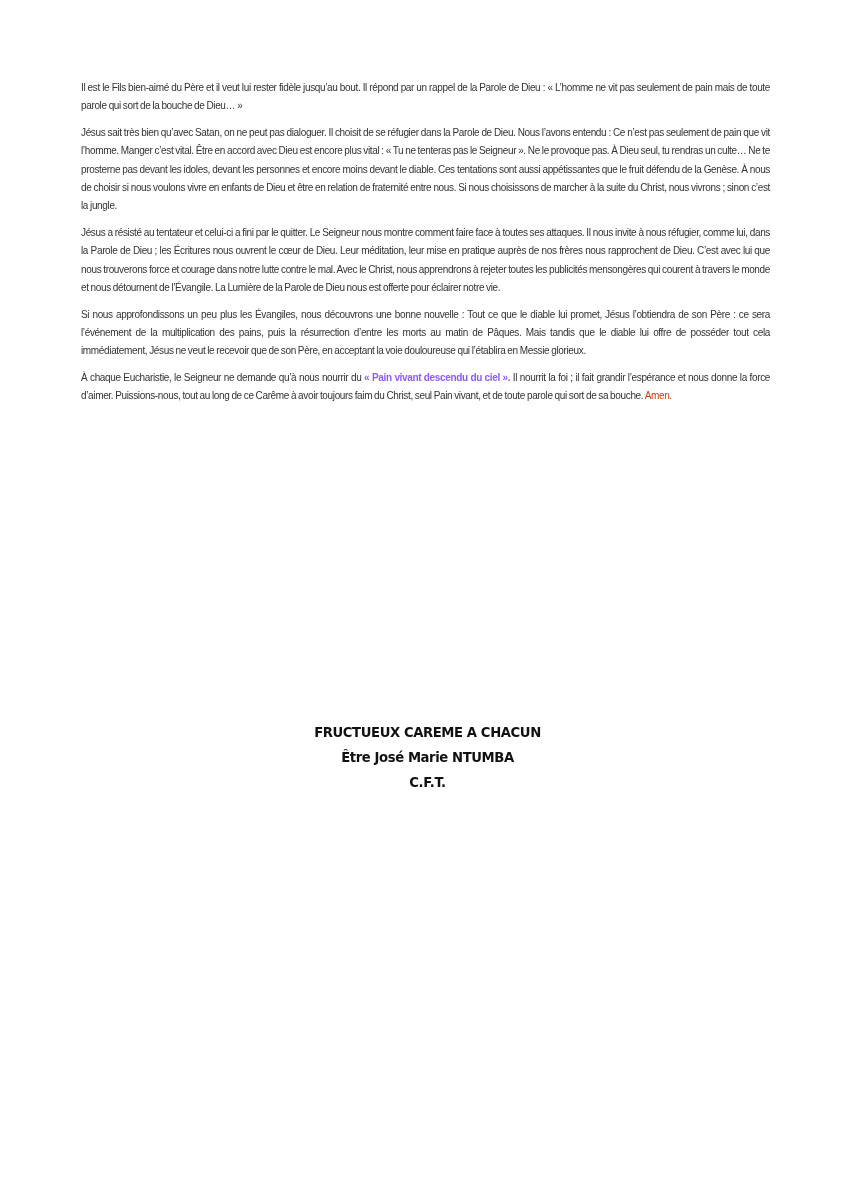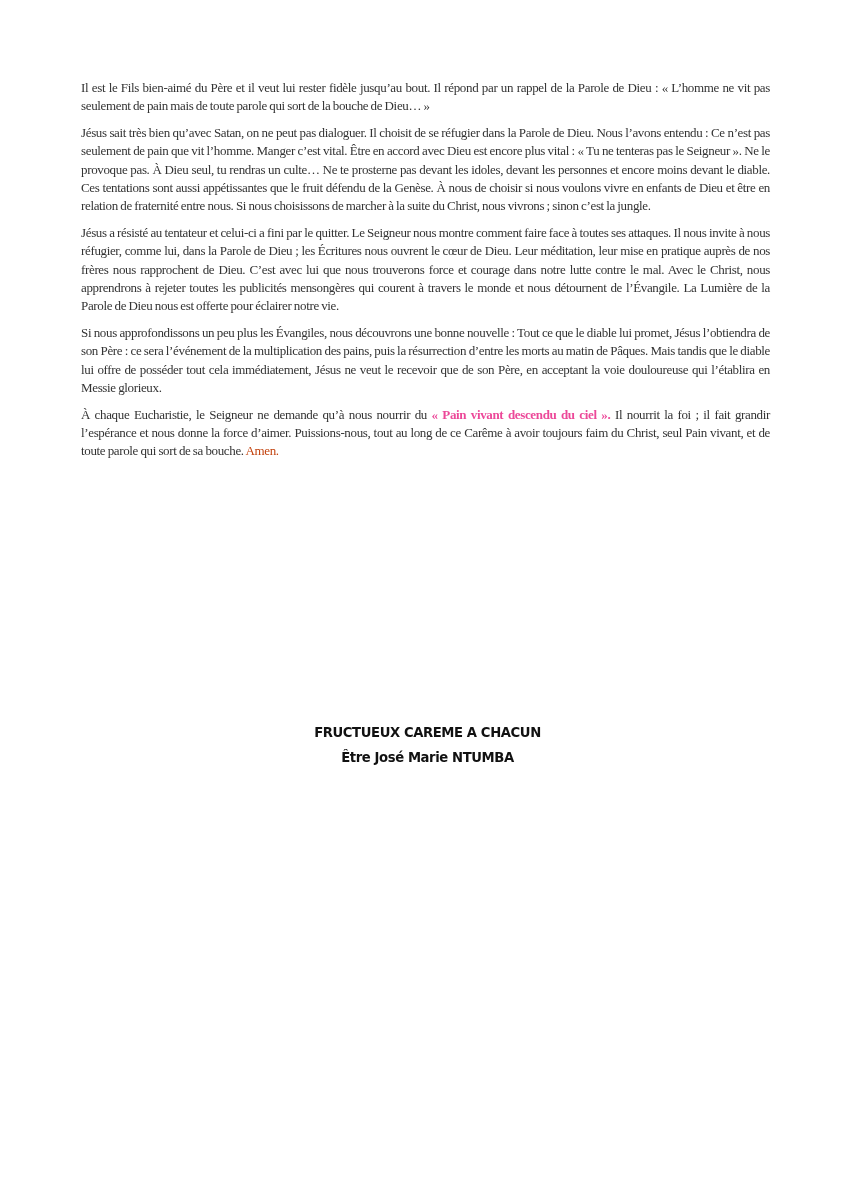--- a/index.html
+++ b/index.html
@@ -12,34 +12,34 @@
       height: 1200px;
       position: relative;
       overflow: hidden;
     }
     .page {
       position: absolute;
       left: 81px;
       top: 79px;
       width: 689px;
       color: #333333;
-      font-family: Liberation Serif, serif;
-      font-size: 13px;
+      font-family: Liberation Sans, sans-serif;
+      font-size: 10px;
       line-height: 18.3px;
       letter-spacing: -0.35px;
       word-spacing: -0.5px;
     }
     .para {
       margin: 0 0 8.5px 0;
       text-align: justify;
       text-justify: inter-word;
     }
     .bold {
       font-weight: bold;
-      color: #ec4899;
+      color: #8b5cf6;
     }
     .amen { color: #c2410c; }
     .signature {
       position: absolute;
       left: 0;
       top: 722px;
       width: 848px;
       text-align: center;
       font-family: "DejaVu Sans", sans-serif;
       font-weight: bold;
@@ -60,13 +60,14 @@
   <p class="para">Il est le Fils bien-aimé du Père et il veut lui rester fidèle jusqu’au bout. Il répond par un rappel de la Parole de Dieu : « L’homme ne vit pas seulement de pain mais de toute parole qui sort de la bouche de Dieu… »</p>
   <p class="para">Jésus sait très bien qu’avec Satan, on ne peut pas dialoguer. Il choisit de se réfugier dans la Parole de Dieu. Nous l’avons entendu : Ce n’est pas seulement de pain que vit l’homme. Manger c’est vital. Être en accord avec Dieu est encore plus vital : « Tu ne tenteras pas le Seigneur ». Ne le provoque pas. À Dieu seul, tu rendras un culte… Ne te prosterne pas devant les idoles, devant les personnes et encore moins devant le diable. Ces tentations sont aussi appétissantes que le fruit défendu de la Genèse. À nous de choisir si nous voulons vivre en enfants de Dieu et être en relation de fraternité entre nous. Si nous choisissons de marcher à la suite du Christ, nous vivrons ; sinon c’est la jungle.</p>
   <p class="para">Jésus a résisté au tentateur et celui-ci a fini par le quitter. Le Seigneur nous montre comment faire face à toutes ses attaques. Il nous invite à nous réfugier, comme lui, dans la Parole de Dieu ; les Écritures nous ouvrent le cœur de Dieu. Leur méditation, leur mise en pratique auprès de nos frères nous rapprochent de Dieu. C’est avec lui que nous trouverons force et courage dans notre lutte contre le mal. Avec le Christ, nous apprendrons à rejeter toutes les publicités mensongères qui courent à travers le monde et nous détournent de l’Évangile. La Lumière de la Parole de Dieu nous est offerte pour éclairer notre vie.</p>
   <p class="para">Si nous approfondissons un peu plus les Évangiles, nous découvrons une bonne nouvelle : Tout ce que le diable lui promet, Jésus l’obtiendra de son Père : ce sera l’événement de la multiplication des pains, puis la résurrection d’entre les morts au matin de Pâques. Mais tandis que le diable lui offre de posséder tout cela immédiatement, Jésus ne veut le recevoir que de son Père, en acceptant la voie douloureuse qui l’établira en Messie glorieux.</p>
   <p class="para"><span>À chaque Eucharistie, le Seigneur ne demande qu’à nous nourrir du </span><span class="bold">« Pain vivant descendu du ciel ».</span><span> Il nourrit la foi ; il fait grandir l’espérance et nous donne la force d’aimer. Puissions-nous, tout au long de ce Carême à avoir toujours faim du Christ, seul Pain vivant, et de toute parole qui sort de sa bouche. </span><span class="amen">Amen.</span></p>
 </div>
 
 <div class="signature">
   <div>FRUCTUEUX CAREME A CHACUN</div>
   <div>Être José Marie NTUMBA</div>
+  <div>C.F.T.</div>
 </div>
 
 </body></html>

